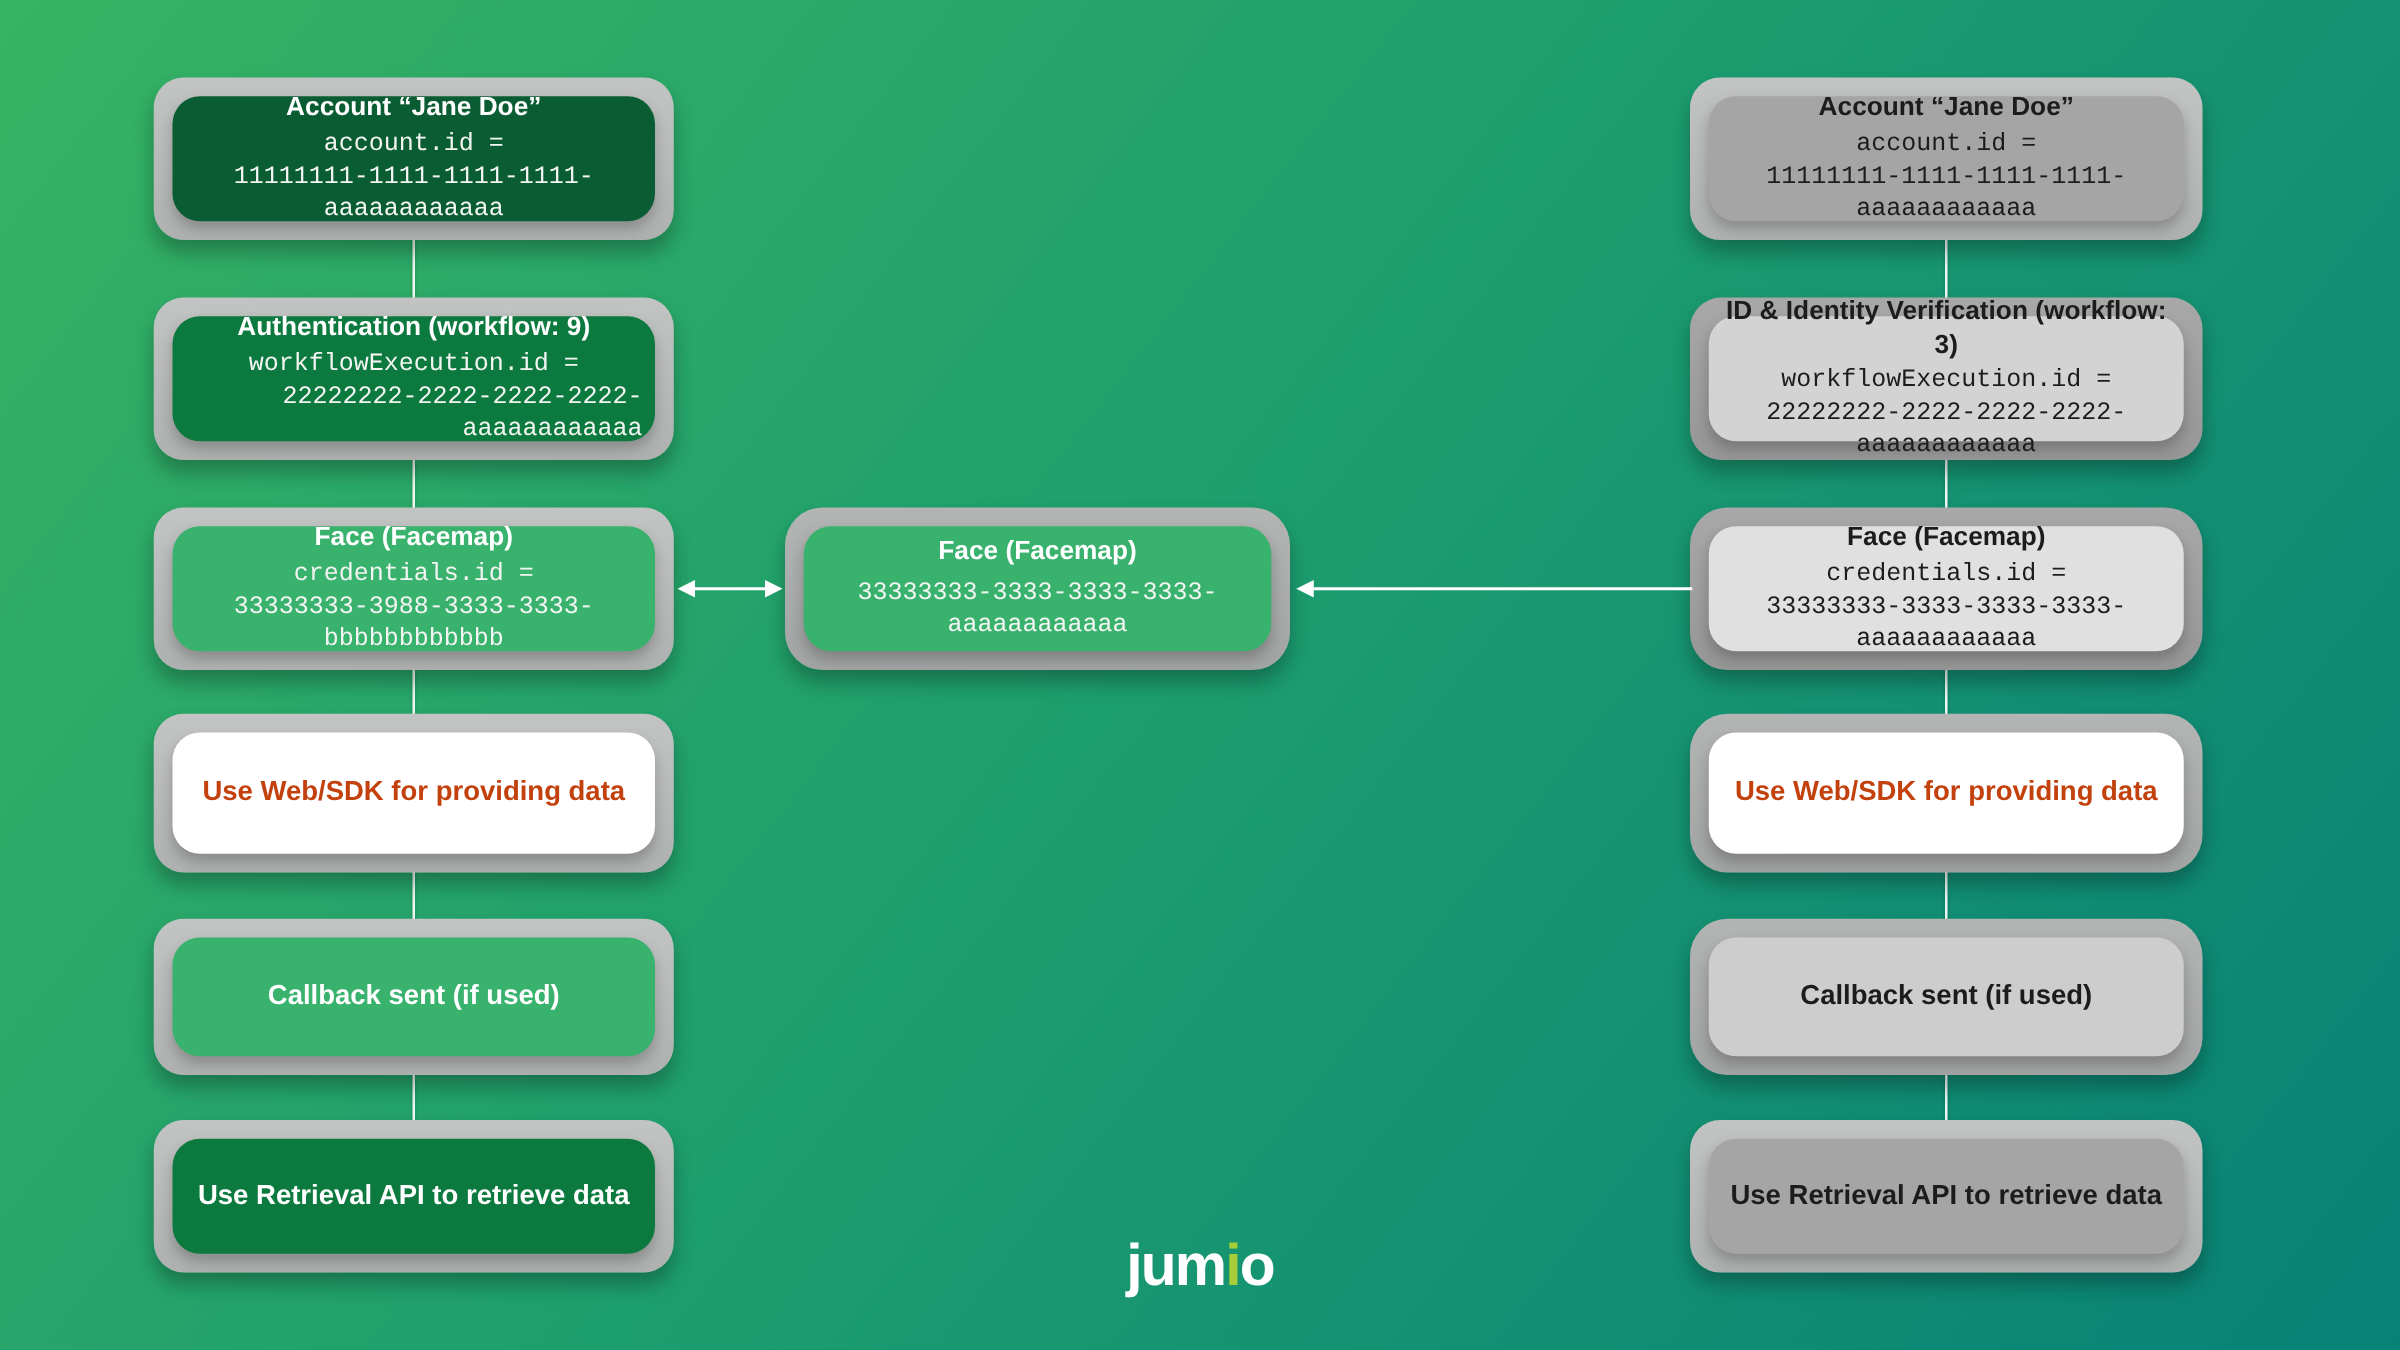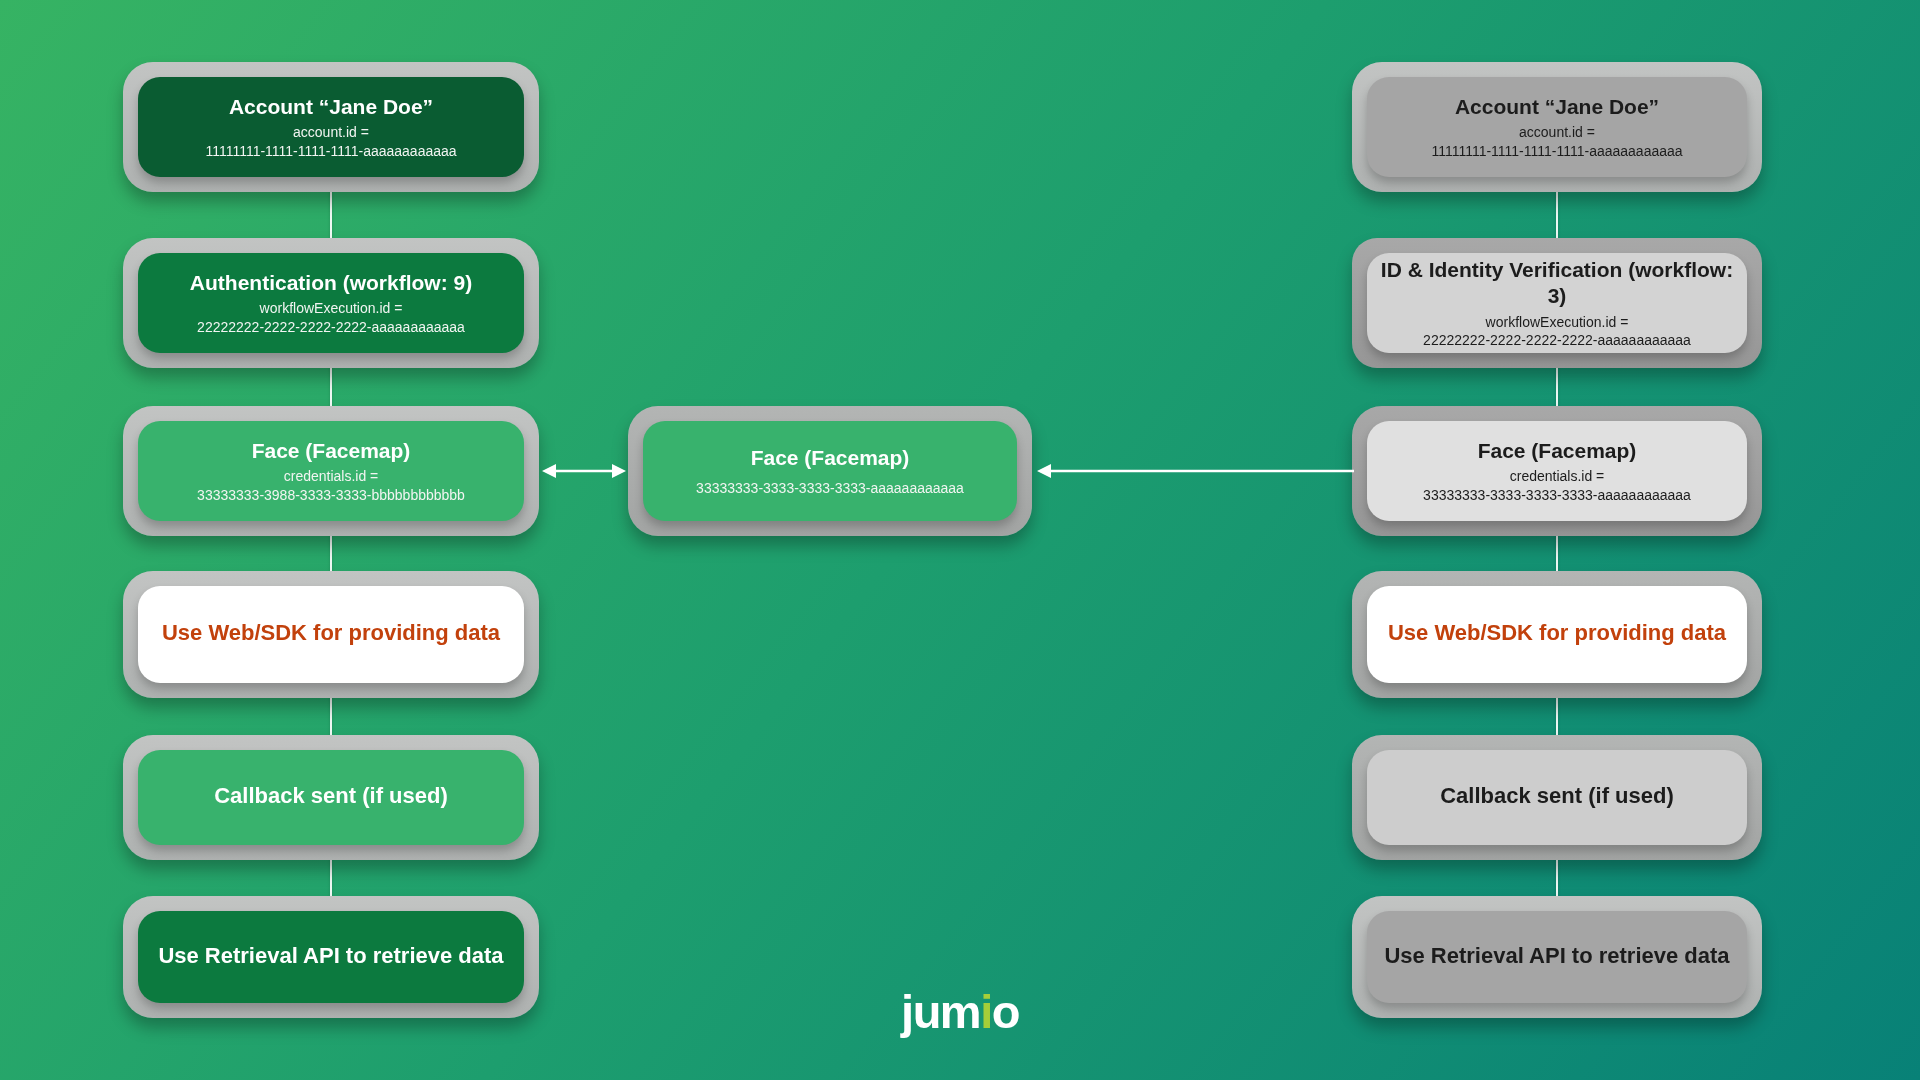--- a/index.html
+++ b/index.html
@@ -30,25 +30,25 @@
     width: 100%; height: 100%;
     border-radius: 22px;
     display: flex; flex-direction: column;
     align-items: center; justify-content: center;
     text-align: center;
     box-shadow: 0 6px 10px rgba(0,0,0,0.22);
     padding: 6px 10px;
   }
   .node-title { font-size: 21px; font-weight: 700; line-height: 1.25; margin-bottom: 3px; }
   .node-title.big { font-size: 22px; }
-  .node-sub { font-size: 14px; font-weight: 400; line-height: 1.3; }
+  .node-sub { font-size: 20px; font-weight: 400; line-height: 1.3; font-family: Liberation Mono, monospace; }
   .mid-gap { margin-bottom: 8px; }
 
   
-  .ring-light  { background: linear-gradient(180deg, #c2c4c3, #aeb1b0); }
+  .ring-light  { background: linear-gradient(180deg, #c2c4c3, #aeb1b0); border-radius: 24px; }
   .ring-dark   { background: linear-gradient(180deg, #a8a8a8, #969696); }
   .ring-mid    { background: linear-gradient(180deg, #b3b5b4, #a2a4a3); }
   .fill-darkgreen  { background: #0a5c32; color: #ffffff; }
   .fill-green      { background: #0c7a3f; color: #ffffff; text-align: right; }
   .fill-lightgreen { background: #38b26d; color: #ffffff; }
   .fill-white      { background: #ffffff; color: #c2410c; }
   .fill-gray-med     { background: #a5a5a5; color: #1c1c1c; }
   .fill-gray-light   { background: #d3d3d3; color: #1c1c1c; }
   .fill-gray-lighter { background: #e0e0e0; color: #1c1c1c; }
   .fill-gray-cb      { background: #cdcdcd; color: #1c1c1c; }

